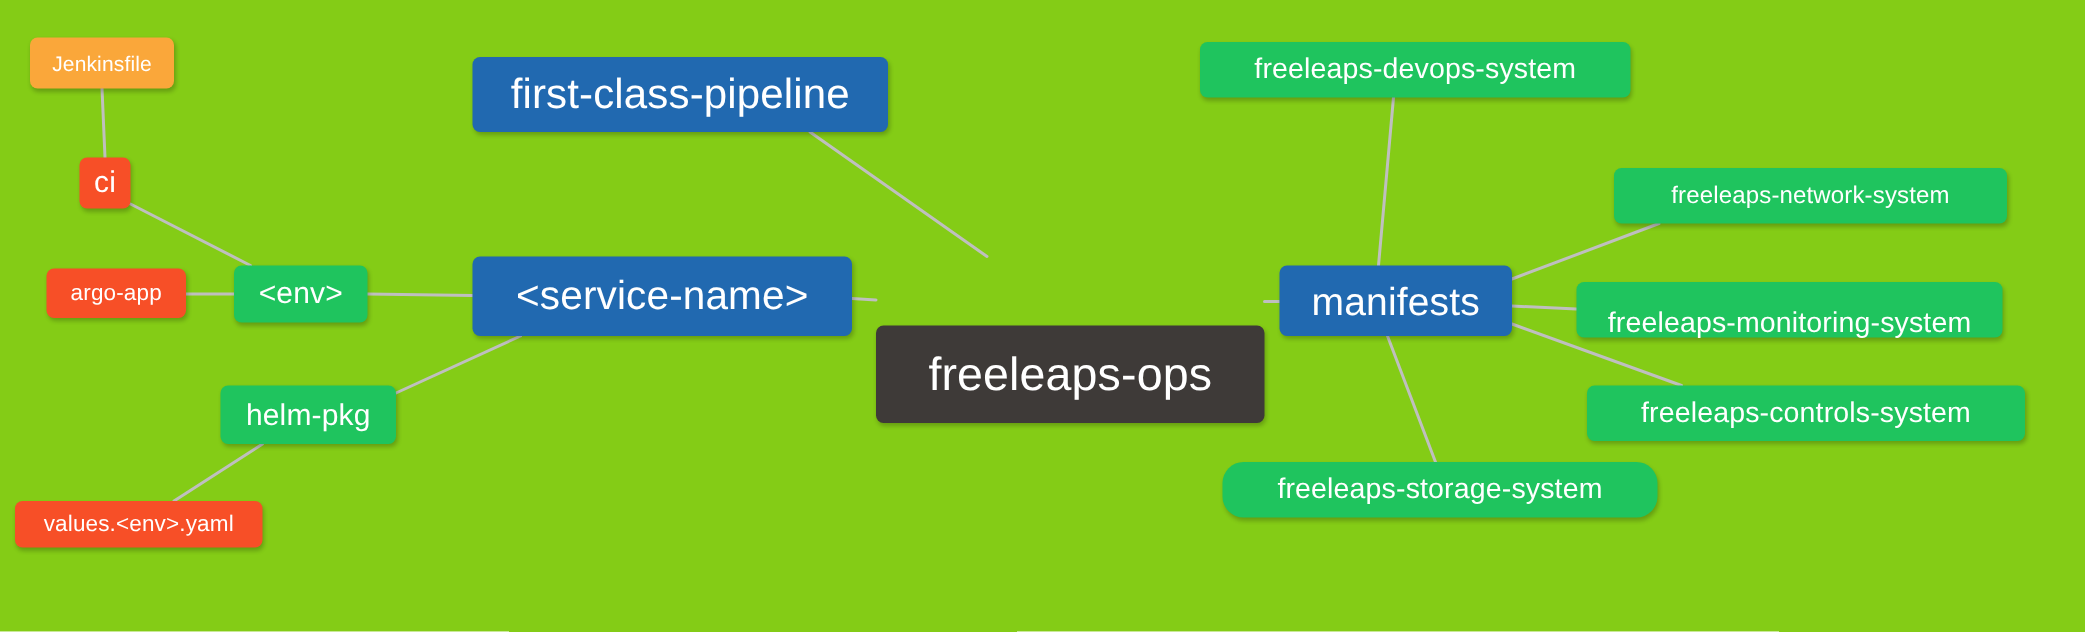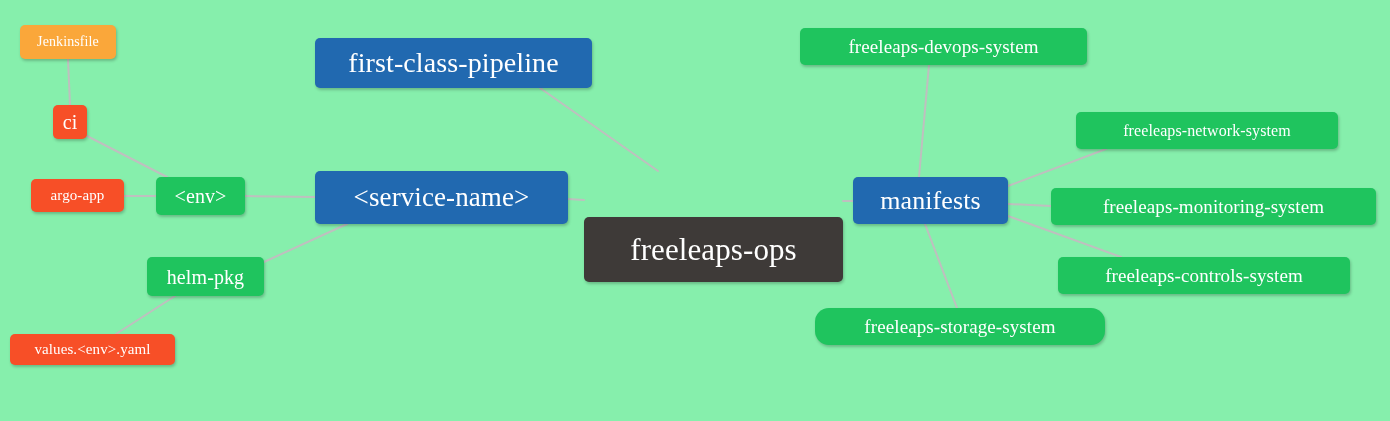--- a/index.html
+++ b/index.html
@@ -40,21 +40,21 @@
     letter-spacing: 0.1px;
   }
   .node-label {
     display: block;
     white-space: nowrap;
   }
 </style>
 </head>
 <body>
 
-<div id="canvas" style="background: #86efac; font-family: Liberation Serif, serif;">
+<div id="canvas" style="background: #84cc16;">
   <svg id="edges" viewBox="0 0 1390 421" preserveAspectRatio="none">
       <line x1="68" y1="59" x2="70" y2="105" stroke="#bfbfbf" stroke-width="2" stroke-linecap="round"></line>
       <line x1="87" y1="136" x2="167" y2="177" stroke="#bfbfbf" stroke-width="2" stroke-linecap="round"></line>
       <line x1="124" y1="196" x2="156" y2="196" stroke="#bfbfbf" stroke-width="2" stroke-linecap="round"></line>
       <line x1="245" y1="196" x2="315" y2="197" stroke="#bfbfbf" stroke-width="2" stroke-linecap="round"></line>
       <line x1="347" y1="224" x2="264" y2="262" stroke="#bfbfbf" stroke-width="2" stroke-linecap="round"></line>
       <line x1="175" y1="296" x2="116" y2="334" stroke="#bfbfbf" stroke-width="2" stroke-linecap="round"></line>
       <line x1="540" y1="88" x2="658" y2="171" stroke="#bfbfbf" stroke-width="2" stroke-linecap="round"></line>
       <line x1="568" y1="199" x2="584" y2="200" stroke="#bfbfbf" stroke-width="2" stroke-linecap="round"></line>
       <line x1="843" y1="201" x2="853" y2="201" stroke="#bfbfbf" stroke-width="2" stroke-linecap="round"></line>
@@ -94,21 +94,21 @@
       </div>
       <div class="node" style="left: 853px; top: 177px; width: 155px; height: 47px; background: rgb(33, 105, 176); font-size: 26px; color: rgb(255, 255, 255);">
         <span class="node-label">manifests</span>
       </div>
       <div class="node" style="left: 800px; top: 28px; width: 287px; height: 37px; background: rgb(31, 196, 94); font-size: 19px; color: rgb(255, 255, 255);">
         <span class="node-label">freeleaps-devops-system</span>
       </div>
       <div class="node" style="left: 1056px; top: 112px; width: 262px; height: 37px; background: rgb(31, 196, 94); font-size: 16px; color: rgb(255, 255, 255); margin-left: 20px;">
         <span class="node-label">freeleaps-network-system</span>
       </div>
-      <div class="node" style="left: 1051px; top: 188px; width: 325px; height: 37px; background: rgb(31, 196, 94); font-size: 19px; color: rgb(255, 255, 255);">
+      <div class="node" style="left: 1051px; top: 188px; width: 284px; height: 37px; background: rgb(31, 196, 94); font-size: 19px; color: rgb(255, 255, 255); align-items: flex-end;">
         <span class="node-label">freeleaps-monitoring-system</span>
       </div>
       <div class="node" style="left: 1058px; top: 257px; width: 292px; height: 37px; background: rgb(31, 196, 94); font-size: 19px; color: rgb(255, 255, 255);">
         <span class="node-label">freeleaps-controls-system</span>
       </div>
       <div class="node" style="left: 815px; top: 308px; width: 290px; height: 37px; background: rgb(31, 196, 94); font-size: 19px; color: rgb(255, 255, 255); border-radius: 14px;">
         <span class="node-label">freeleaps-storage-system</span>
       </div>
     </div>
 </div>

